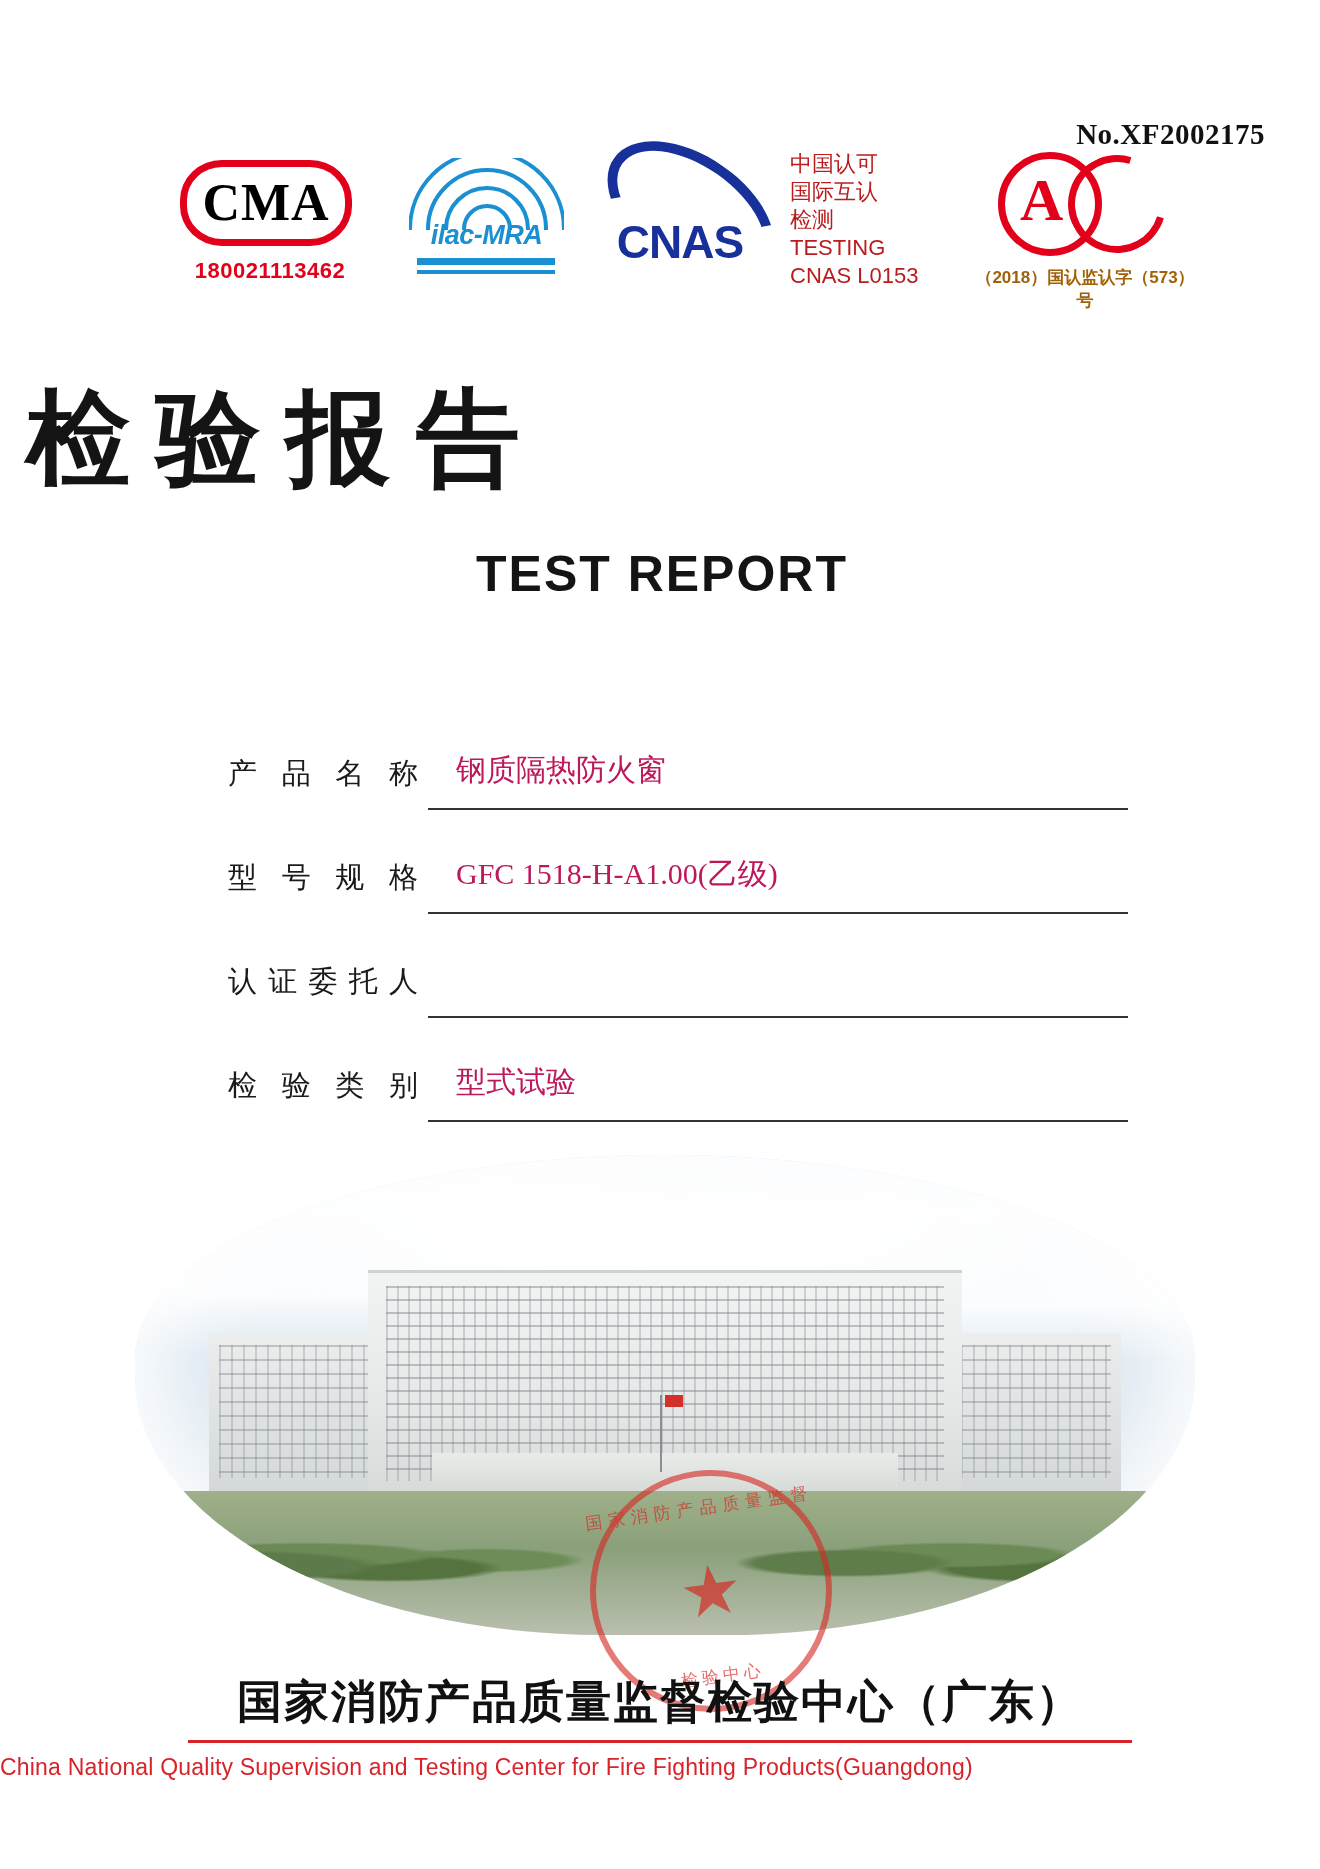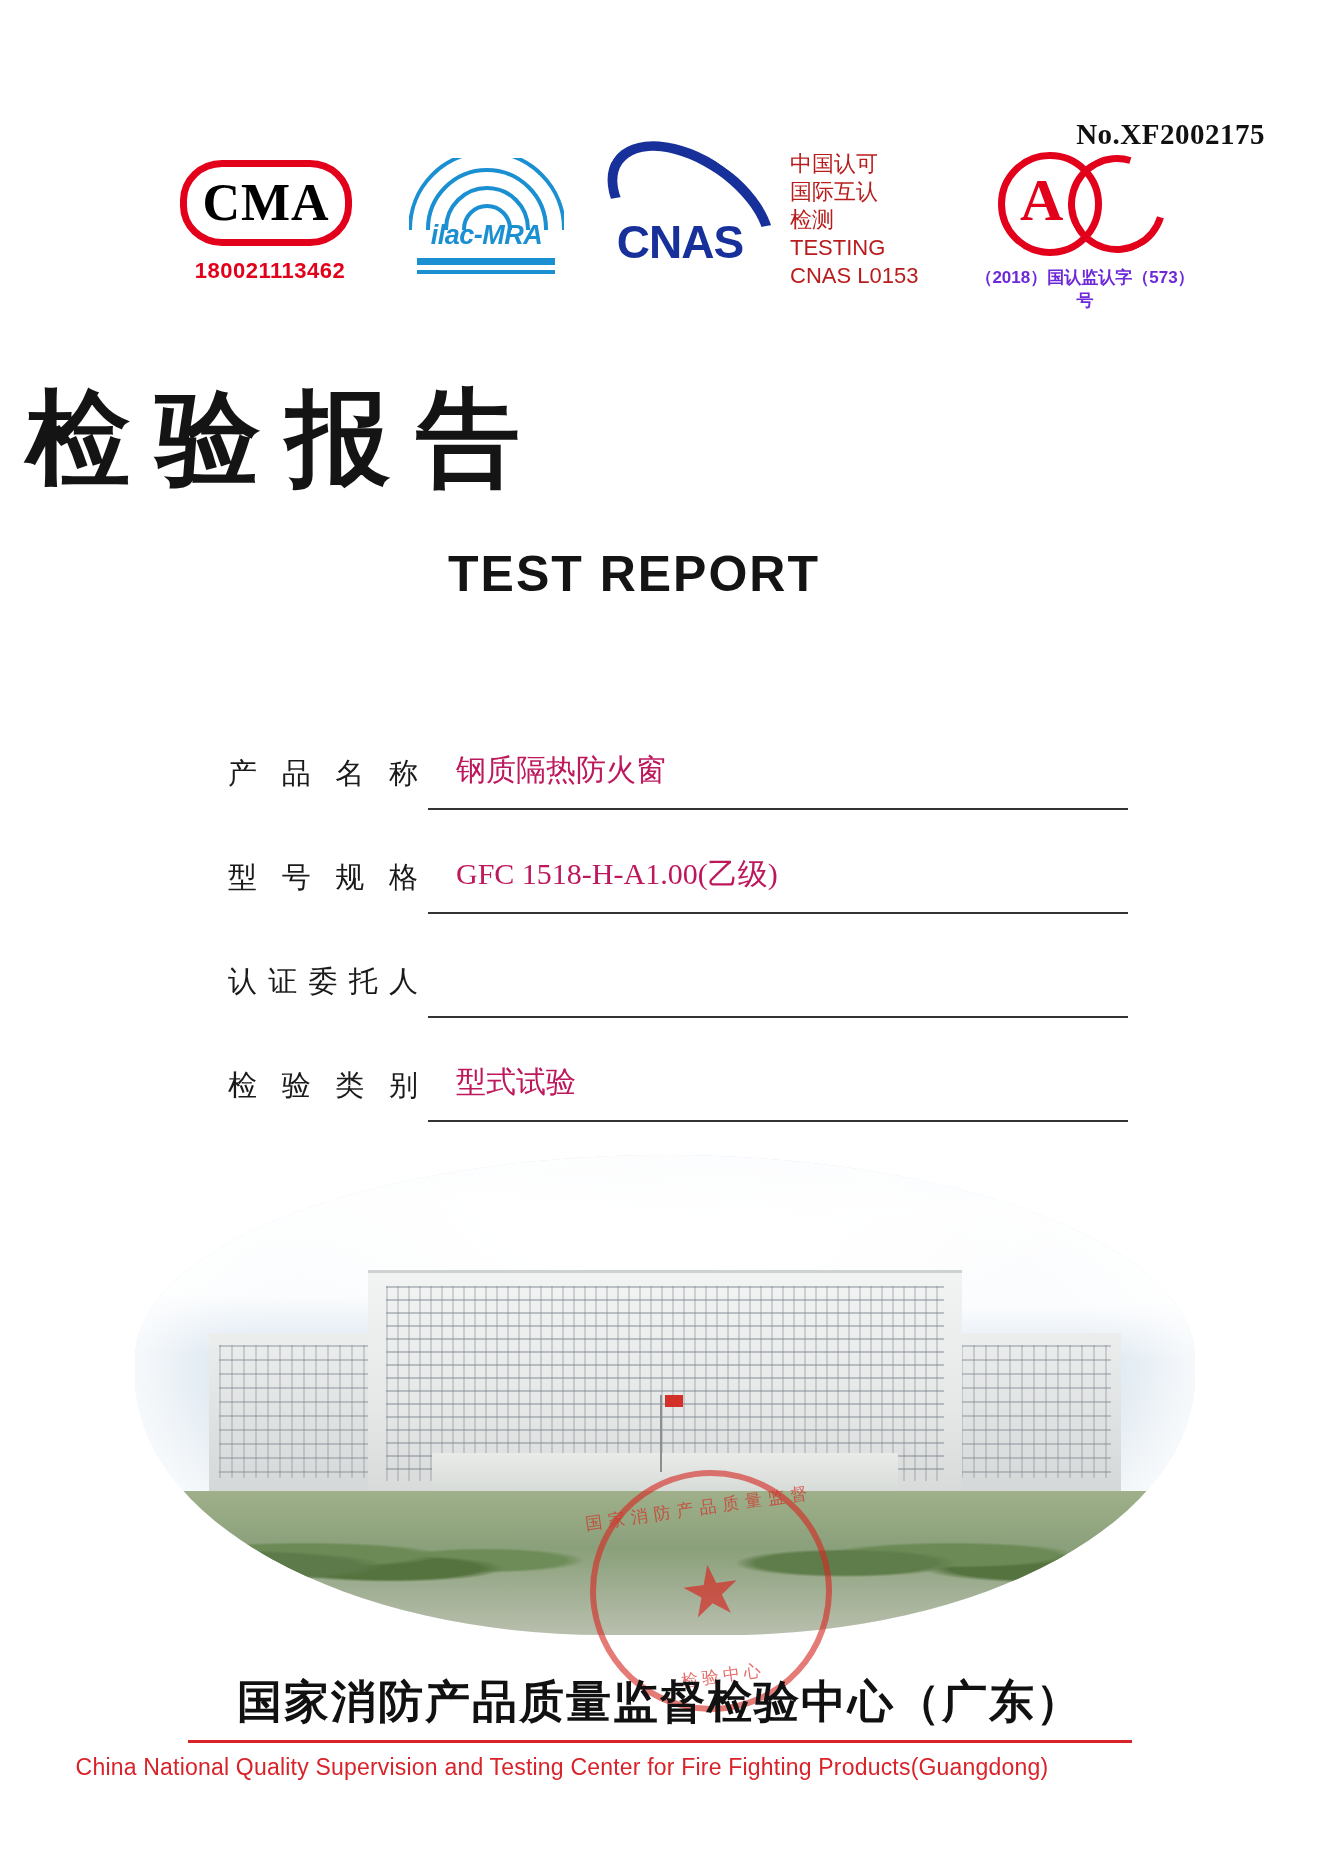--- a/index.html
+++ b/index.html
@@ -214,21 +214,21 @@
     border: 7px solid #e2001a;
     border-radius: 50%;
     box-sizing: border-box;
     border-right-color: transparent;
     transform: rotate(-28deg);
   }
   .cal-num {
     margin-top: 6px;
     font-size: 17px;
     font-weight: bold;
-    color: #6d28d9;
+    color: #a16207;
     letter-spacing: 0px;
   }
 
   
   .title-cn {
     position: absolute;
     top: 370px;
     left: 0;
     width: 1320px;
     text-align: left;
@@ -243,20 +243,21 @@
     position: absolute;
     top: 545px;
     left: 0;
     width: 1268px;
     text-align: center;
     font-family: "Liberation Sans", sans-serif;
     font-size: 50px;
     font-weight: bold;
     letter-spacing: 2px;
     color: #141414;
+    padding-left: 28px;
   }
 
   
   .fields {
     position: absolute;
     top: 740px;
     left: 228px;
     width: 900px;
   }
   .field-row {
@@ -449,21 +450,21 @@
     left: 188px;
     width: 944px;
     height: 3px;
     background: #d8232a;
   }
   .footer-en {
     position: absolute;
     top: 1754px;
     left: 0;
     width: 1124px;
-    text-align: center;
+    text-align: left;
     font-family: "Liberation Sans", sans-serif;
     font-size: 23px;
     color: #d8232a;
     letter-spacing: 0.2px;
   }
 </style>
 </head>
 <body>
 
 <div class="report-no">No.XF2002175</div>

